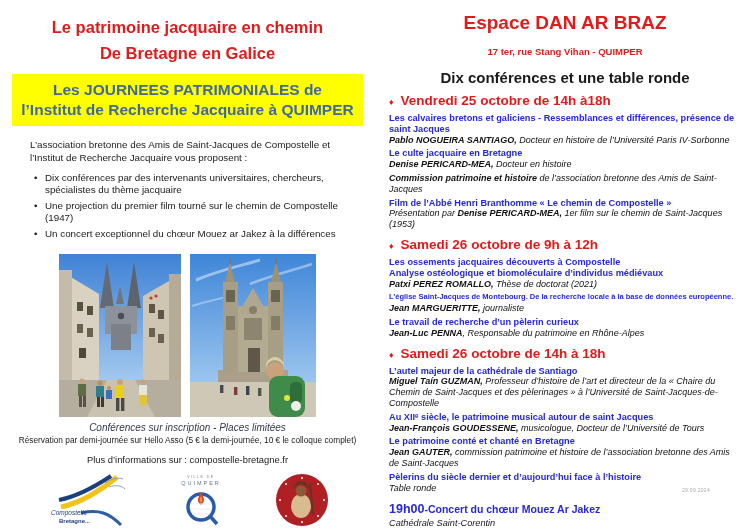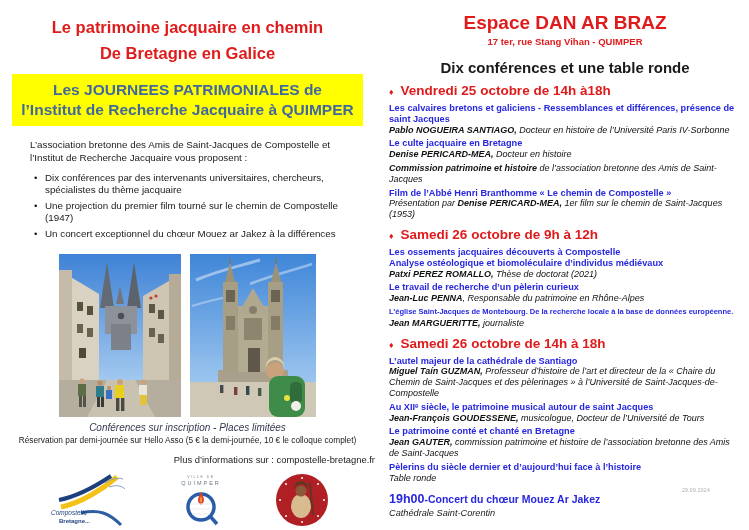--- a/index.html
+++ b/index.html
@@ -25,28 +25,28 @@
   .intro { margin: 12px 30px 0; font-size: 9.8px; line-height: 13px; }
   .bullets { margin: 8px 24px 0 34px; font-size: 9.8px; line-height: 12px; }
   .bullet-item { display: flex; margin-bottom: 4px; }
   .bullet-dot { width: 11px; flex: none; }
   .bullet-text { flex: 1; }
   .photos { margin-top: 14px; display: flex; justify-content: center; gap: 9px; }
   .photo { display: block; border: 0; }
   .caption { margin-top: 5px; text-align: center; font-style: italic;
              font-size: 10px; color: var(--caption, #333a4d); }
   .reservation { text-align: center; font-size: 8.3px; margin-top: 2px; }
-  .info { text-align: right; font-size: 9.4px; margin-top: 9px; }
+  .info { text-align: center; font-size: 9.4px; margin-top: 9px; }
   .logos { margin-top: 7px; display: flex; justify-content: center; align-items: center; gap: 42px; }
 
   
   .venue { margin-top: 12px; text-align: center; color: var(--red, #e01b1b);
            font-weight: bold; font-size: 19px; line-height: 22px; }
   .address { text-align: center; color: var(--red, #e01b1b); font-weight: bold;
-             font-size: 9.5px; margin-top: 2px; }
+             font-size: 9.5px; margin-top: 12px; }
   .subtitle { text-align: center; font-weight: bold; font-size: 15px; margin-top: 12px; }
   .session-heading { color: var(--red, #e01b1b); font-weight: bold;
                      font-size: 13.5px; line-height: 16px; margin: 7px 0 3px; }
   .diamond { font-size: 9px; margin-right: 7px; }
   .conf-item { margin-bottom: 3px; }
   .conf-title { color: var(--blue, #2727e0); font-weight: bold;
                 font-size: 9.2px; line-height: 10.8px; }
   .conf-title.compact { font-size: 7.5px; }
   .speaker { font-style: italic; font-size: 9px; line-height: 10.8px; color: #111; }
   .speaker-name { font-weight: bold; }
@@ -256,26 +256,26 @@
           </div>
         </section>
         <section class="session">
           <div class="session-heading"><span class="diamond">♦</span><span>Samedi 26 octobre de 9h à 12h</span></div>
           <div class="conf-item">
             <div class="conf-title">Les ossements jacquaires découverts à Compostelle</div>
             <div class="conf-title">Analyse ostéologique et biomoléculaire d’individus médiévaux</div>
             <div class="speaker"><span class="speaker-name">Patxi PEREZ ROMALLO,</span><span> Thèse de doctorat (2021)</span></div>
           </div>
           <div class="conf-item">
+            <div class="conf-title compact">L’église Saint-Jacques de Montebourg. De la recherche  locale à la base de données européenne.</div>
+            <div class="speaker"><span class="speaker-name">Jean MARGUERITTE,</span><span> journaliste</span></div>
+          </div>
+          <div class="conf-item">
             <div class="conf-title">Le travail de recherche d’un pèlerin curieux</div>
             <div class="speaker"><span class="speaker-name">Jean-Luc PENNA</span><span>, Responsable du patrimoine en Rhône-Alpes</span></div>
-          </div>
-          <div class="conf-item">
-            <div class="conf-title compact">L’église Saint-Jacques de Montebourg. De la recherche  locale à la base de données européenne.</div>
-            <div class="speaker"><span class="speaker-name">Jean MARGUERITTE,</span><span> journaliste</span></div>
           </div>
         </section>
         <section class="session">
           <div class="session-heading"><span class="diamond">♦</span><span>Samedi 26 octobre de 14h à 18h</span></div>
           <div class="conf-item">
             <div class="conf-title">L’autel majeur de la cathédrale de Santiago</div>
             <div class="speaker"><span class="speaker-name">Miguel Taín GUZMAN,</span><span> Professeur d’histoire de l’art et directeur de la « Chaire du Chemin de Saint-Jacques et des pèlerinages » à l’Université de Saint-Jacques-de-Compostelle</span></div>
           </div>
           <div class="conf-item">
             <div class="conf-title">Au XIIᵉ siècle, le patrimoine musical autour de saint Jacques</div>

